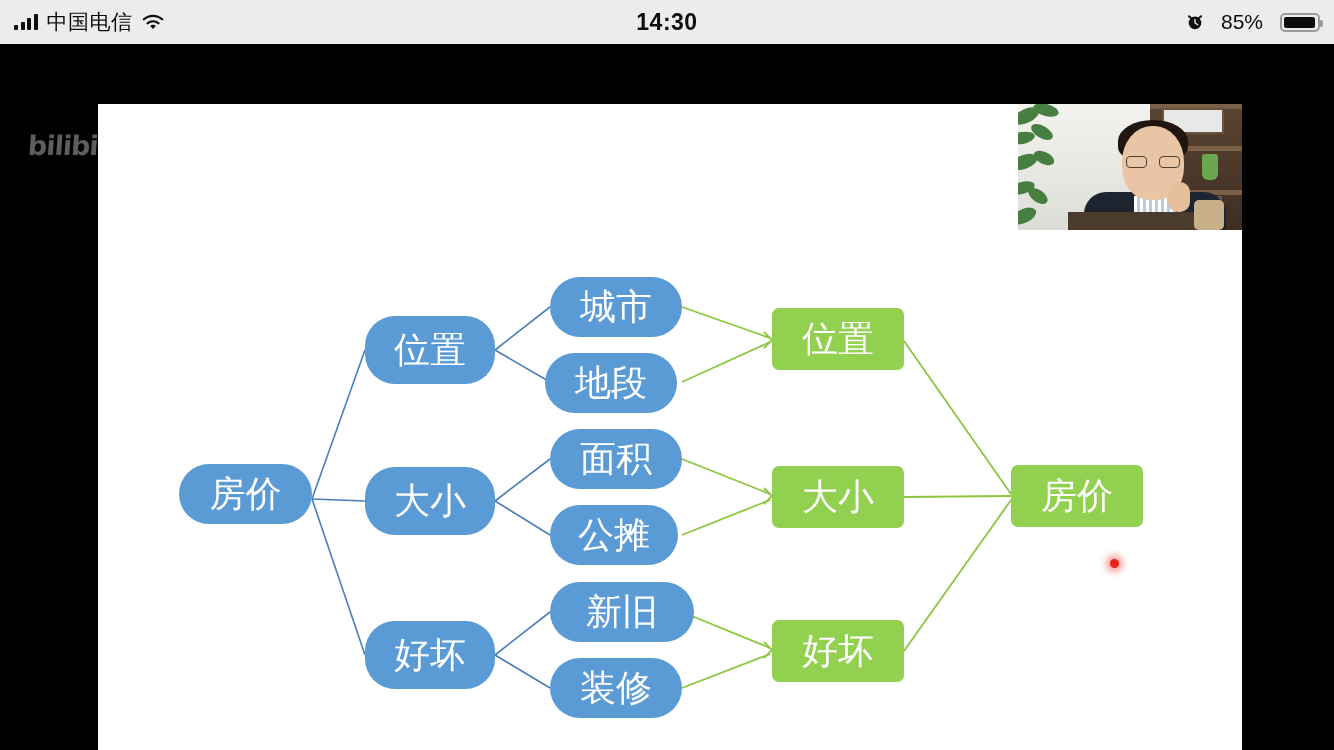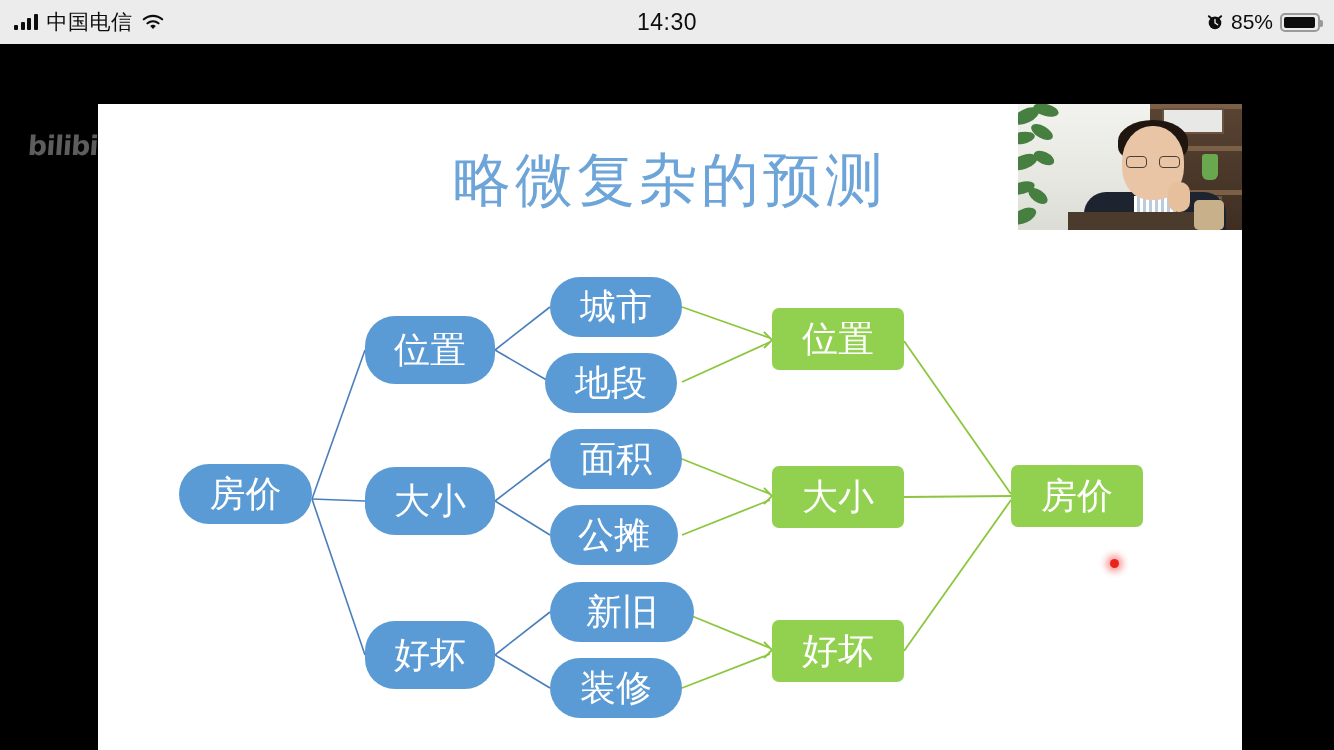--- a/index.html
+++ b/index.html
@@ -21,23 +21,23 @@
   .signal i { display: block; width: 4px; background: #0d0d0d; border-radius: 1px; }
   .signal i:nth-child(1) { height: 5px; }
   .signal i:nth-child(2) { height: 8px; }
   .signal i:nth-child(3) { height: 12px; }
   .signal i:nth-child(4) { height: 16px; }
   .carrier { font-size: 21px; letter-spacing: .5px; }
   .wifi { width: 22px; height: 17px; position: relative; }
   .clock-center {
     position: absolute; left: 0; top: 0; width: 1334px; height: 44px;
     display: flex; align-items: center; justify-content: center;
-    font-size: 23px; font-weight: 400; letter-spacing: .5px;
-  }
-  .sb-right { position: absolute; right: 14px; top: 0; height: 44px; display: flex; align-items: center; gap: 7px; }
+    font-size: 23px; font-weight: 700; letter-spacing: .5px;
+  }
+  .sb-right { position: absolute; right: 14px; top: 0; height: 44px; display: flex; align-items: center; gap: 17px; }
   .alarm { width: 18px; height: 18px; }
   .batt-pct { font-size: 21px; }
   .batt { position: relative; width: 40px; height: 19px; border: 2px solid #9a9a9a; border-radius: 5px; }
   .batt::after { content: ""; position: absolute; right: -5px; top: 5px; width: 3px; height: 7px; background: #9a9a9a; border-radius: 0 2px 2px 0; }
   .batt .fill { position: absolute; left: 2px; top: 2px; bottom: 2px; width: 85%; background: #0d0d0d; border-radius: 2px; }
 
   
   .navbar {
     position: absolute; left: 0; top: 44px; width: 1334px; height: 60px;
     background: #ececec;
@@ -164,21 +164,20 @@
     </div>
   </div>
 
 
   <div class="stage">
 
     <div class="bili-mark">bilibili</div>
 
     <div class="slide">
 
-      <div class="slide-title">略微复杂的预测</div>
 
       <svg class="wires" viewBox="0 0 1144 646">
 
         <path class="w-blue" d="M214 395 L267 246"></path>
         <path class="w-blue" d="M214 395 L267 397"></path>
         <path class="w-blue" d="M214 395 L267 551"></path>
 
         <path class="w-blue" d="M397 246 L452 203"></path>
         <path class="w-blue" d="M397 246 L452 278"></path>
 

